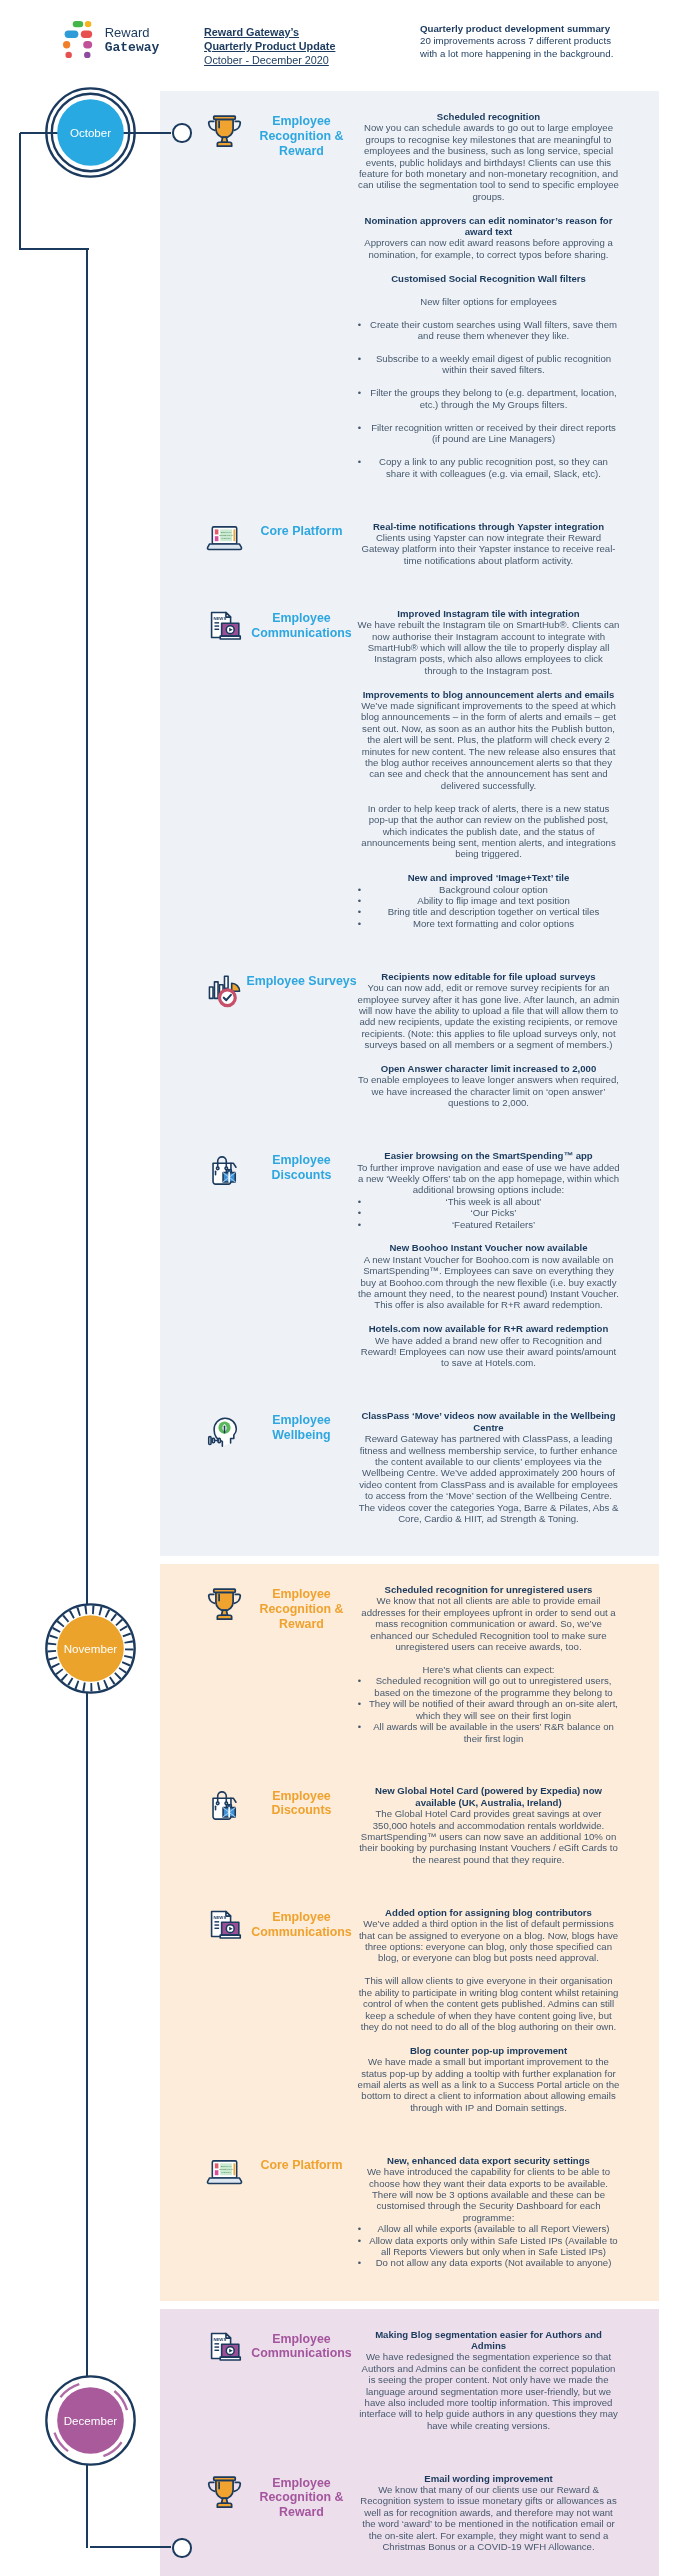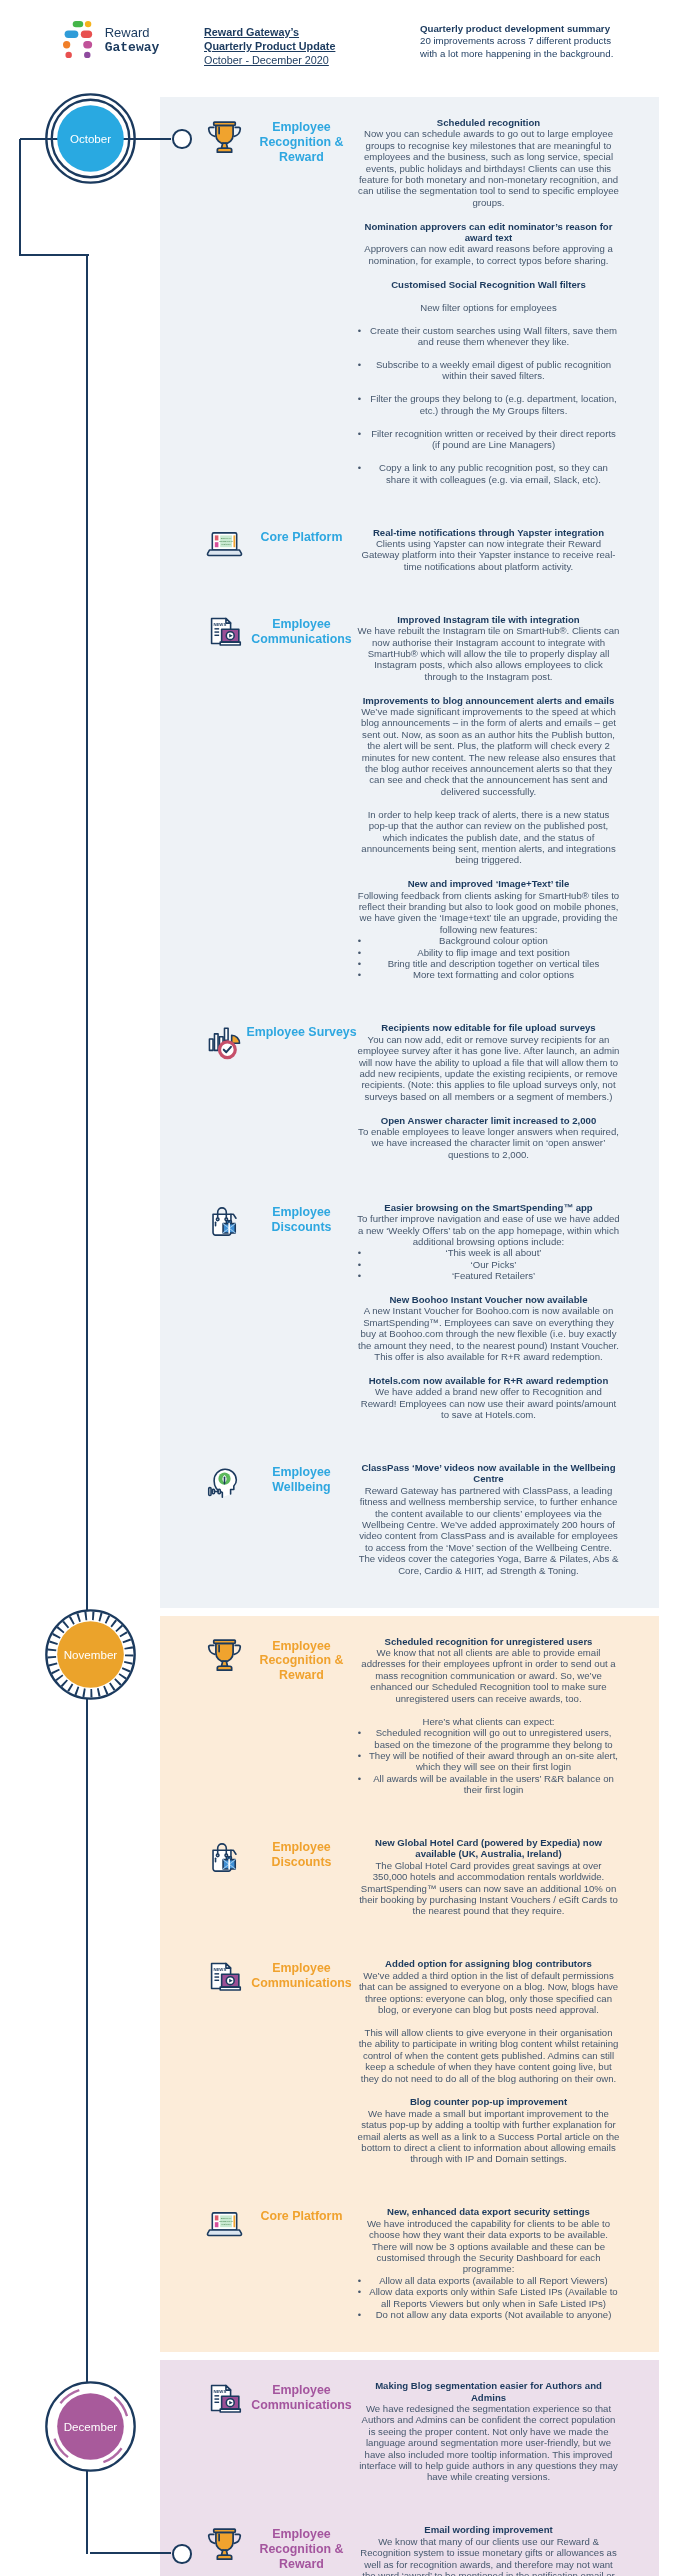--- a/index.html
+++ b/index.html
@@ -12,21 +12,21 @@
   .logo-text{font-size:13px;line-height:14.7px;color:#1b3a5e;}
   .logo-text .l2{font-weight:bold;font-family:Liberation Mono, monospace;}
   .title-block{position:absolute;left:204px;top:25px;font-size:10.8px;line-height:14px;font-weight:bold;color:#1b3a5e;text-decoration:underline;}
   .title-block .t3{font-weight:normal;}
   .summary{position:absolute;left:420px;top:23px;width:201px;font-size:9.7px;line-height:12.4px;color:#1b3a5e;}
   .summary .s1{font-weight:bold;}
 
   
   .timeline{position:relative;}
   .panels{margin-left:160px;width:499px;}
-  .month-panel{padding:18.5px 39px 32px 43px;margin-bottom:7.7px;box-sizing:border-box;margin-top:6px;}
+  .month-panel{padding:18.5px 39px 32px 43px;margin-bottom:7.7px;box-sizing:border-box;}
   .section-row{display:flex;margin-top:40px;}
   .section-row:first-child{margin-top:0;}
   .icon-col{width:43px;flex:none;}
   .label-col{width:111px;flex:none;text-align:center;font-weight:bold;font-size:12.4px;line-height:14.7px;padding-top:4.6px;box-sizing:border-box;}
   .text-col{width:263px;flex:none;font-size:9.6px;line-height:11.4px;color:#46586e;padding-top:1.5px;}
   .item{margin-top:12.4px;text-align:center;}
   .item:first-child{margin-top:0;}
   .item-heading{font-weight:bold;color:#1b3a5e;}
   .blk{margin-top:0;}
   .blk.gap{margin-top:11.6px;}
@@ -161,21 +161,20 @@
                 <div class="item-heading">Improved Instagram tile with integration</div>
                 <div class="blk">We have rebuilt the Instagram tile on SmartHub®. Clients can now authorise their Instagram account to integrate with SmartHub® which will allow the tile to properly display all Instagram posts, which also allows employees to click through to the Instagram post.</div>
               </div>
               <div class="item">
                 <div class="item-heading">Improvements to blog announcement alerts and emails</div>
                 <div class="blk">We’ve made significant improvements to the speed at which blog announcements – in the form of alerts and emails – get sent out. Now, as soon as an author hits the Publish button, the alert will be sent. Plus, the platform will check every 2 minutes for new content. The new release also ensures that the blog author receives announcement alerts so that they can see and check that the announcement has sent and delivered successfully.</div>
                 <div class="blk gap">In order to help keep track of alerts, there is a new status pop-up that the author can review on the published post, which indicates the publish date, and the status of announcements being sent, mention alerts, and integrations being triggered.</div>
               </div>
               <div class="item">
                 <div class="item-heading">New and improved ‘Image+Text’ tile</div>
-                <div class="blk">Following feedback from clients asking for SmartHub® tiles to reflect their branding but also to look good on mobile phones, we have given the ‘Image+text’ tile an upgrade, providing the following new features:</div>
                 <ul class="blist">
                   <li>Background colour option</li>
                   <li>Ability to flip image and text position</li>
                   <li>Bring title and description together on vertical tiles</li>
                   <li>More text formatting and color options</li>
                 </ul>
               </div>
             </div>
           </div>
           <div class="section-row">
@@ -351,21 +350,21 @@
    <text x="32.2" y="20" font-size="3.4" fill="#3a7d44" text-anchor="middle" font-family="Liberation Sans, sans-serif">Employee</text>
    <text x="32.2" y="24.2" font-size="3.4" fill="#3a7d44" text-anchor="middle" font-family="Liberation Sans, sans-serif">Engagement</text>
    <text x="32.2" y="28.4" font-size="3.4" fill="#3a7d44" text-anchor="middle" font-family="Liberation Sans, sans-serif">Platform</text>
               </svg></div>
             <div class="label-col" style="color: rgb(240, 162, 46);">Core Platform</div>
             <div class="text-col">
               <div class="item">
                 <div class="item-heading">New, enhanced data export security settings</div>
                 <div class="blk">We have introduced the capability for clients to be able to choose how they want their data exports to be available. There will now be 3 options available and these can be customised through the Security Dashboard for each programme:</div>
                 <ul class="blist">
-                  <li>Allow all data exports (available to all Report Viewers)</li>
+                  <li>Allow all while exports (available to all Report Viewers)</li>
                   <li>Allow data exports only within Safe Listed IPs (Available to all Reports Viewers but only when in Safe Listed IPs)</li>
                   <li>Do not allow any data exports (Not available to anyone)</li>
                 </ul>
               </div>
             </div>
           </div>
         </section>
         <section class="month-panel" style="background: rgb(236, 223, 235);">
           <div class="section-row">
             <div class="icon-col"><svg viewBox="0 0 60 60" width="43" height="43">

